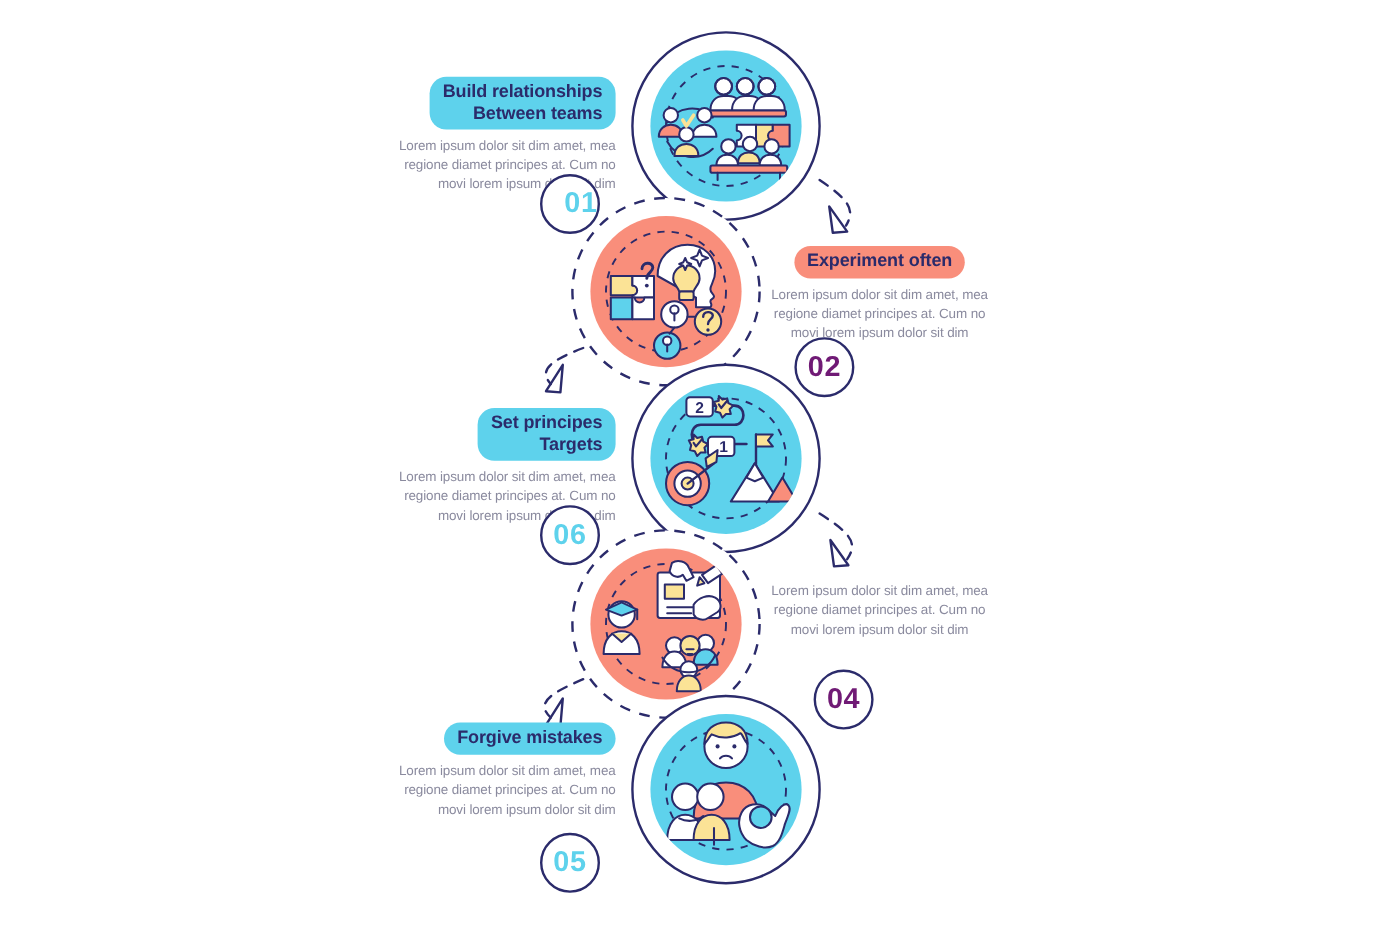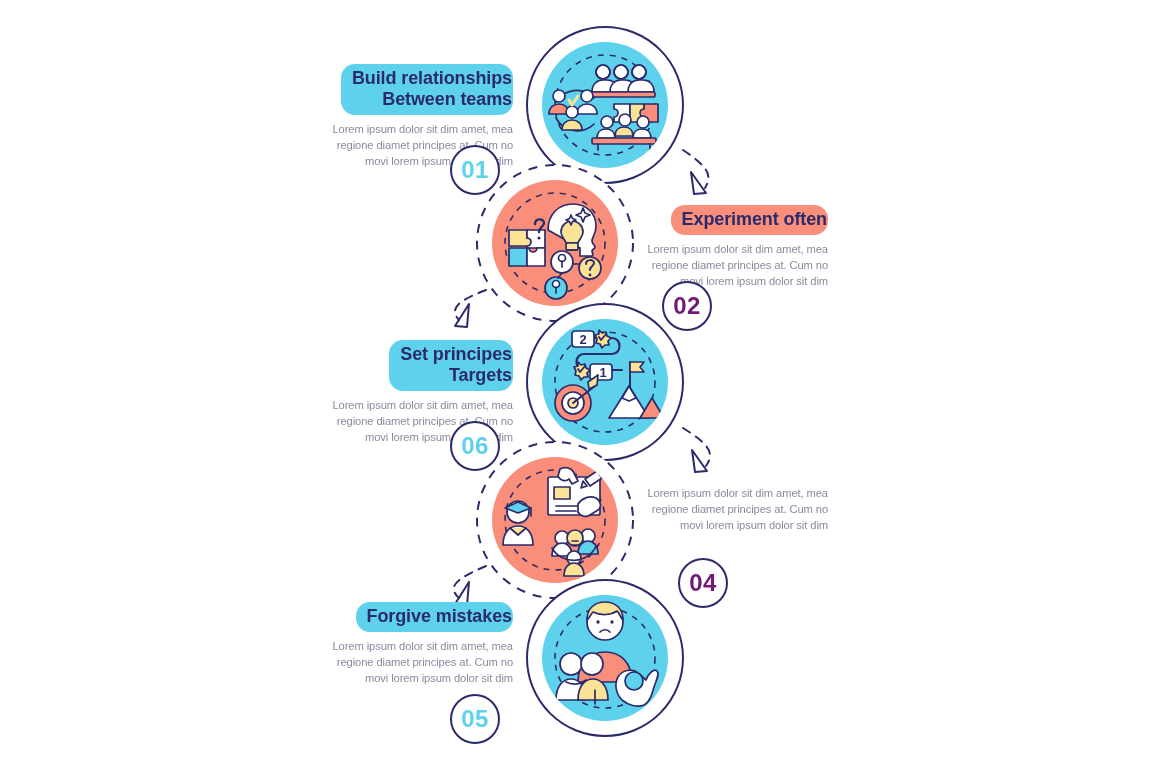--- a/index.html
+++ b/index.html
@@ -8,27 +8,27 @@
     background:#ffffff;
     font-family:"Liberation Sans", sans-serif;
     overflow:hidden;
   }
   .canvas{position:relative;width:1160px;height:772px;}
   .canvas svg.layer{position:absolute;left:0;top:0;width:1160px;height:772px;}
 
   
   .textblock{position:absolute;width:190px;}
   .textblock.left{text-align:right;}
-  .textblock.right{text-align:right;}
+  .textblock.right{text-align:center;}
 
   .pill{
     display:inline-block;
     border-radius:14px;
-    padding:4px 1px 5px 11px;
-    font-size:18px;
+    padding:4px 11px 5px 11px;
+    font-size:15px;
     font-weight:bold;
     line-height:1.18;
     color:#2b2b6b;
     letter-spacing:-0.1px;
   }
   .pill.blue{background:#5ed2ec;}
   .pill.salmon{background:#f98e7b;}
 
   .desc{
     margin-top:7px;
@@ -279,21 +279,21 @@
     </g>
   </svg>
 
   <div class="textblock left" style="left:323px;top:64px;">
     <div class="pill blue">
       <span>Build relationships</span><br>
       <span>Between teams</span>
     </div>
     <div class="desc">Lorem ipsum dolor sit dim amet, mea regione diamet principes at. Cum no movi lorem ipsum dolor sit dim</div>
   </div>
-  <div class="numbadge blue" style="left:450px;top:145px;">
+  <div class="numbadge blue" style="left:450px;top:145px;justify-content:flex-end;">
     <span>01</span>
   </div>
 
   <div class="textblock right" style="left:638px;top:205px;">
     <div class="pill salmon">
       <span>Experiment often</span>
     </div>
     <div class="desc">Lorem ipsum dolor sit dim amet, mea regione diamet principes at. Cum no movi lorem ipsum dolor sit dim</div>
   </div>
   <div class="numbadge salmon" style="left:662px;top:281px;">

